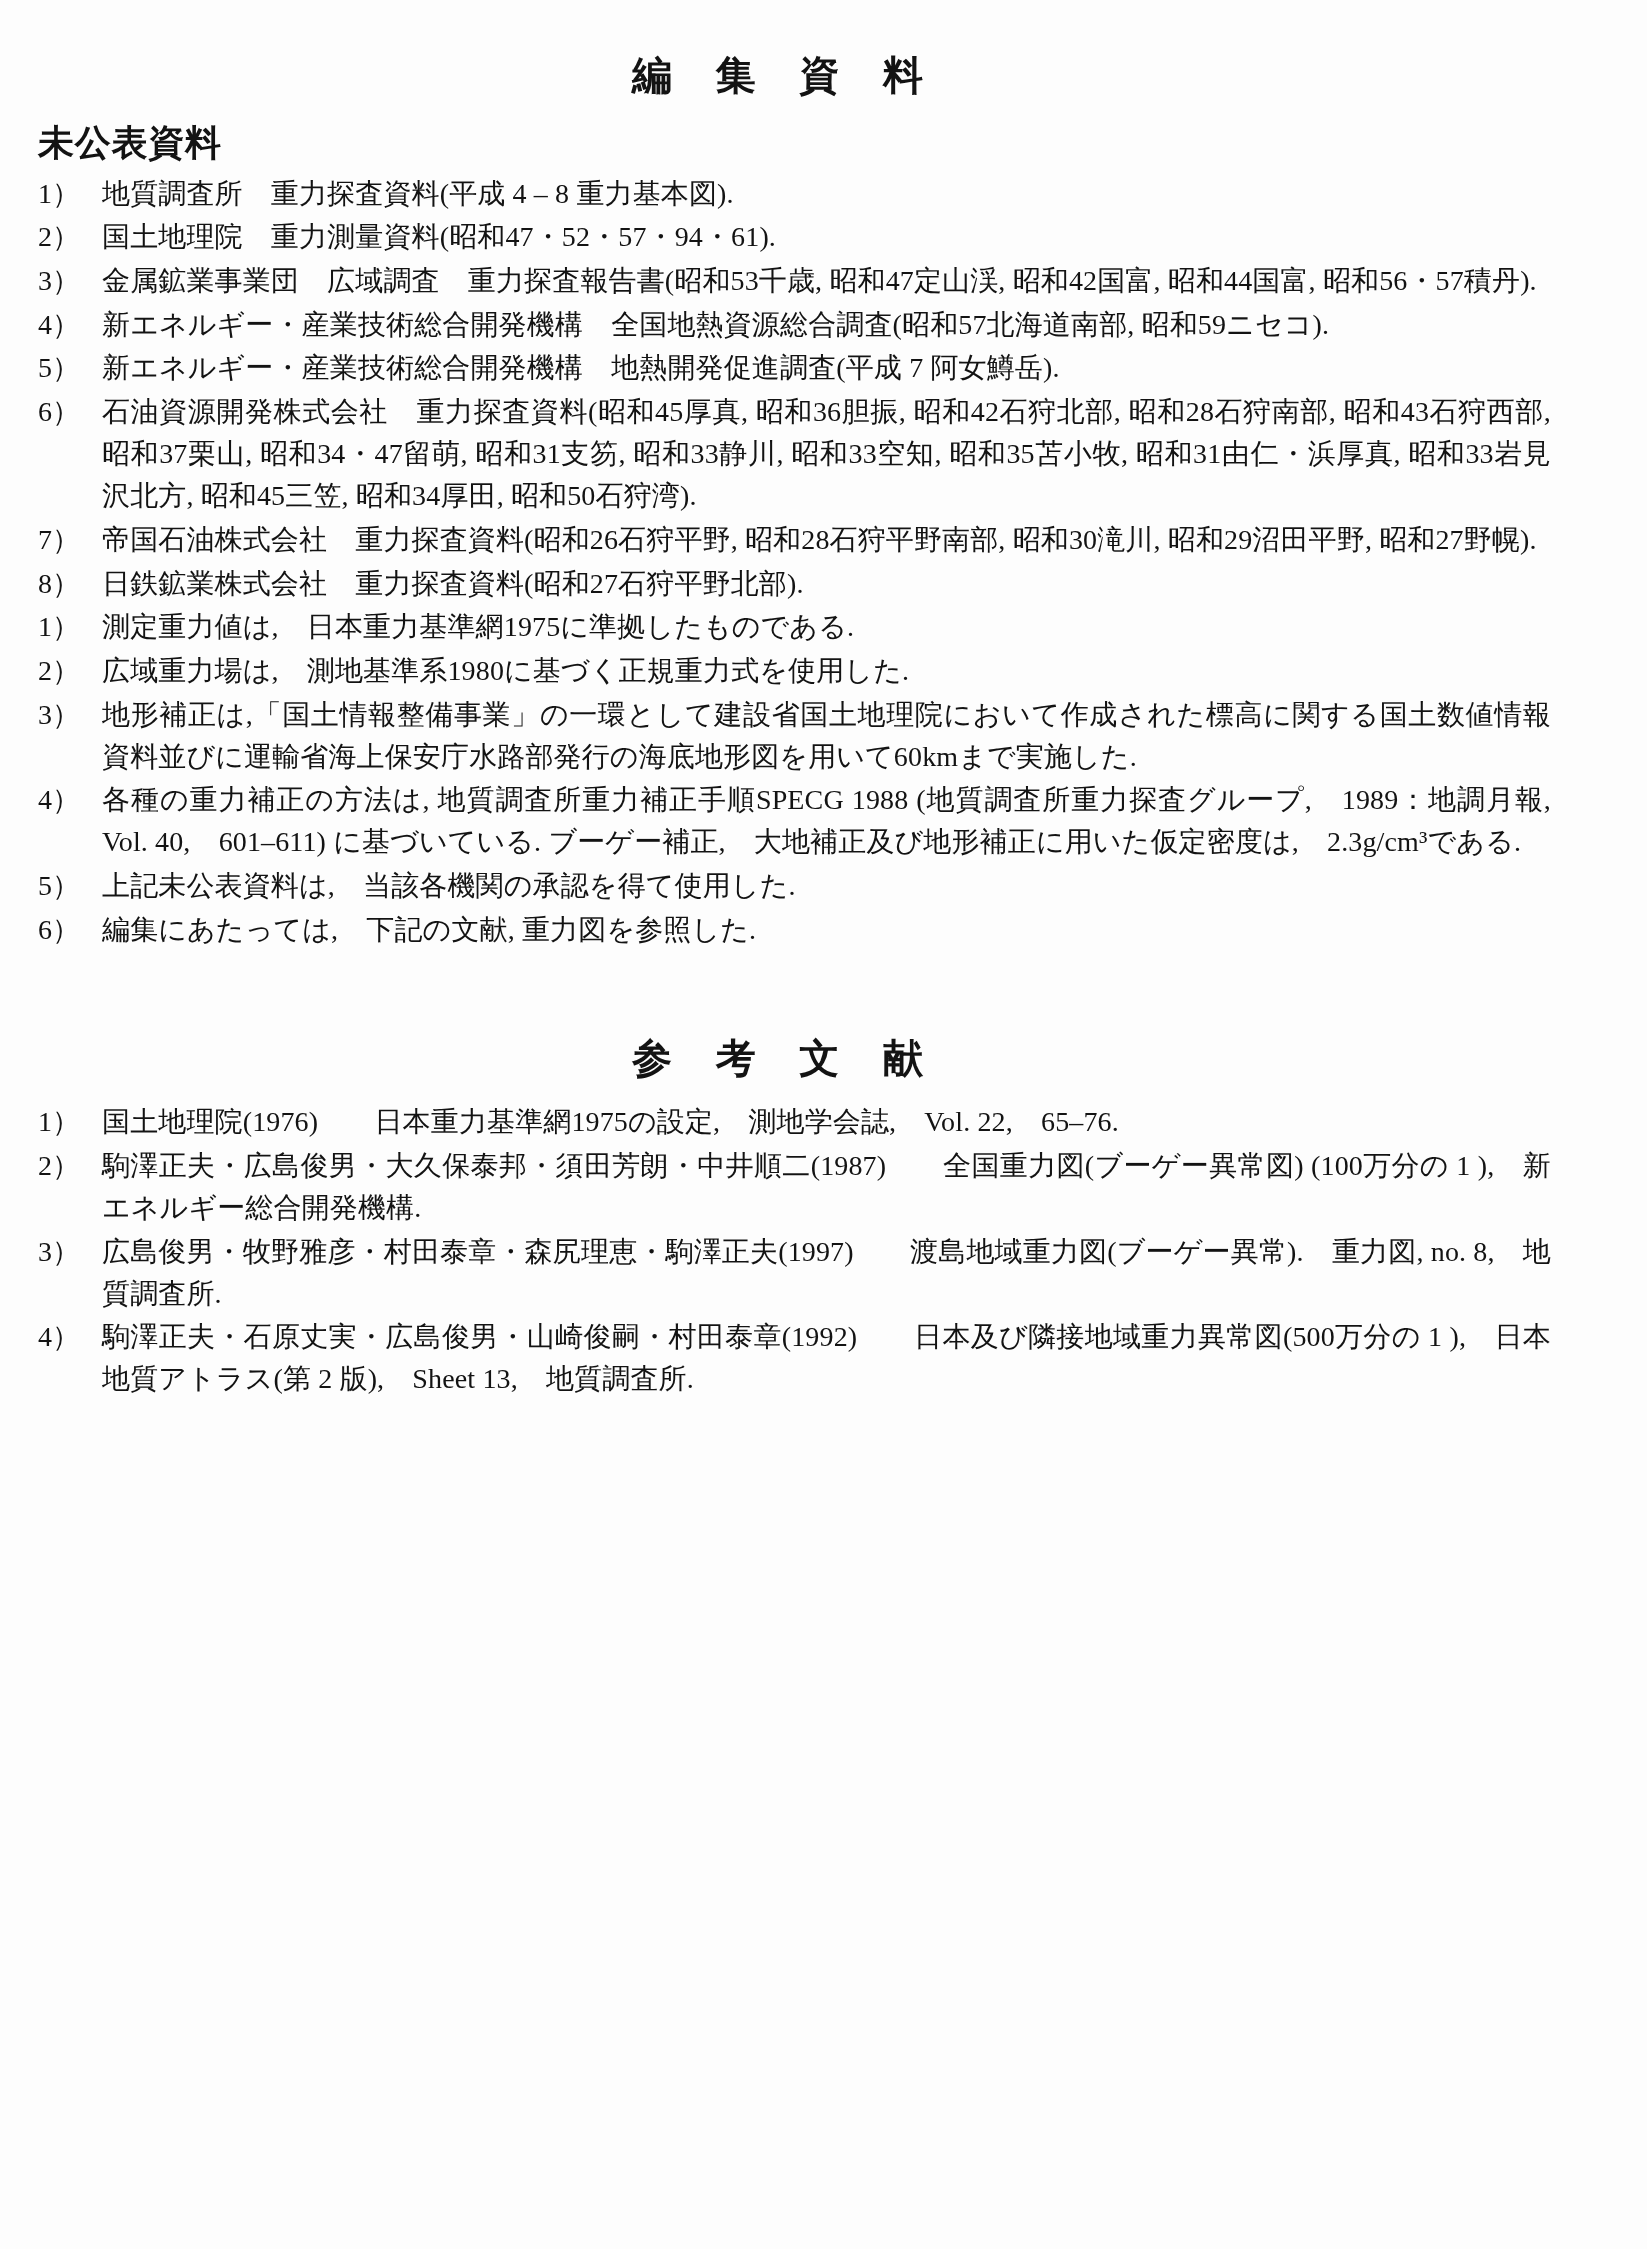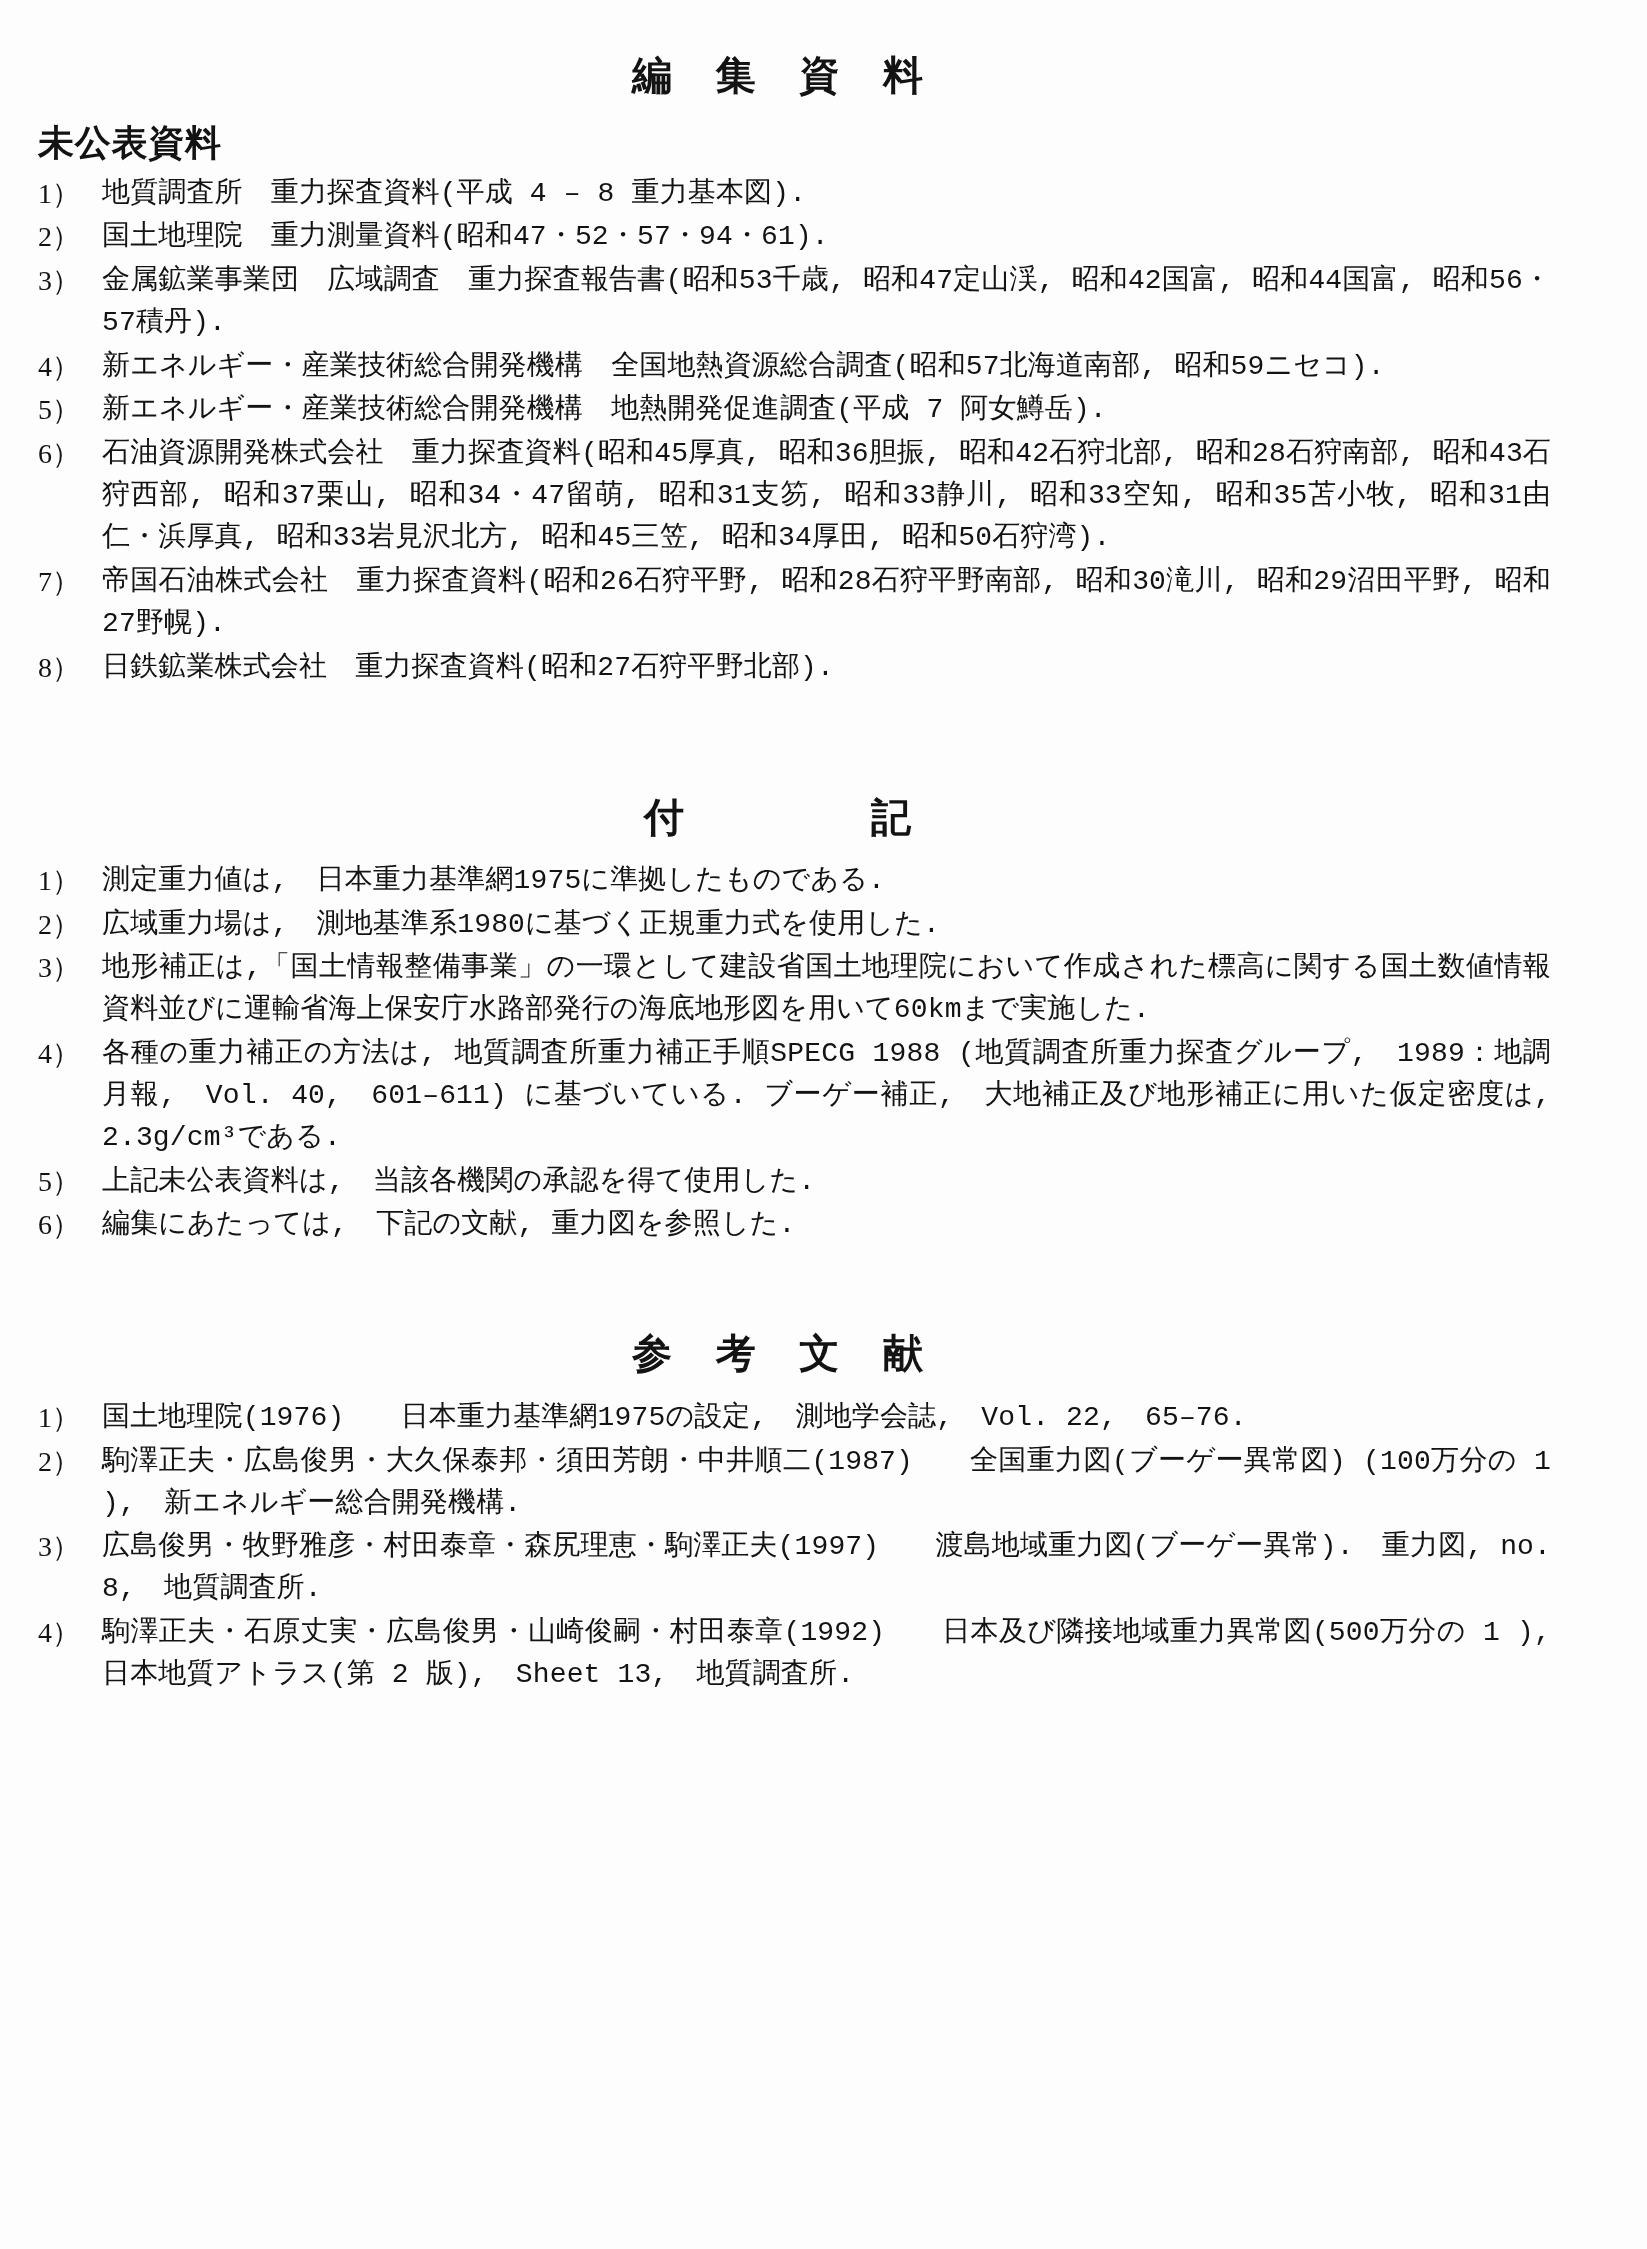--- a/index.html
+++ b/index.html
@@ -61,21 +61,20 @@
     width: 64px;
     text-align: left;
     white-space: nowrap;
     letter-spacing: 0;
   }
   .txt {
     flex: 1 1 auto;
     text-align: justify;
     text-justify: inter-ideograph;
     letter-spacing: 0.005em;
-    font-family: Liberation Mono, monospace;
   }
 </style>
 </head>
 <body>
 
 <div class="page">
   <div class="inner">
 
     <h1 class="section-title t1">編 集 資 料</h1>
 
@@ -109,21 +108,20 @@
       <div class="item">
         <div class="num">7）</div>
         <div class="txt">帝国石油株式会社　重力探査資料(昭和26石狩平野, 昭和28石狩平野南部, 昭和30滝川, 昭和29沼田平野, 昭和27野幌).</div>
       </div>
       <div class="item">
         <div class="num">8）</div>
         <div class="txt">日鉄鉱業株式会社　重力探査資料(昭和27石狩平野北部).</div>
       </div>
     </div>
 
-    <h1 class="section-title t2">付　　　記</h1>
 
     <div class="list">
       <div class="item">
         <div class="num">1）</div>
         <div class="txt">測定重力値は,　日本重力基準網1975に準拠したものである.</div>
       </div>
       <div class="item">
         <div class="num">2）</div>
         <div class="txt">広域重力場は,　測地基準系1980に基づく正規重力式を使用した.</div>
       </div>

